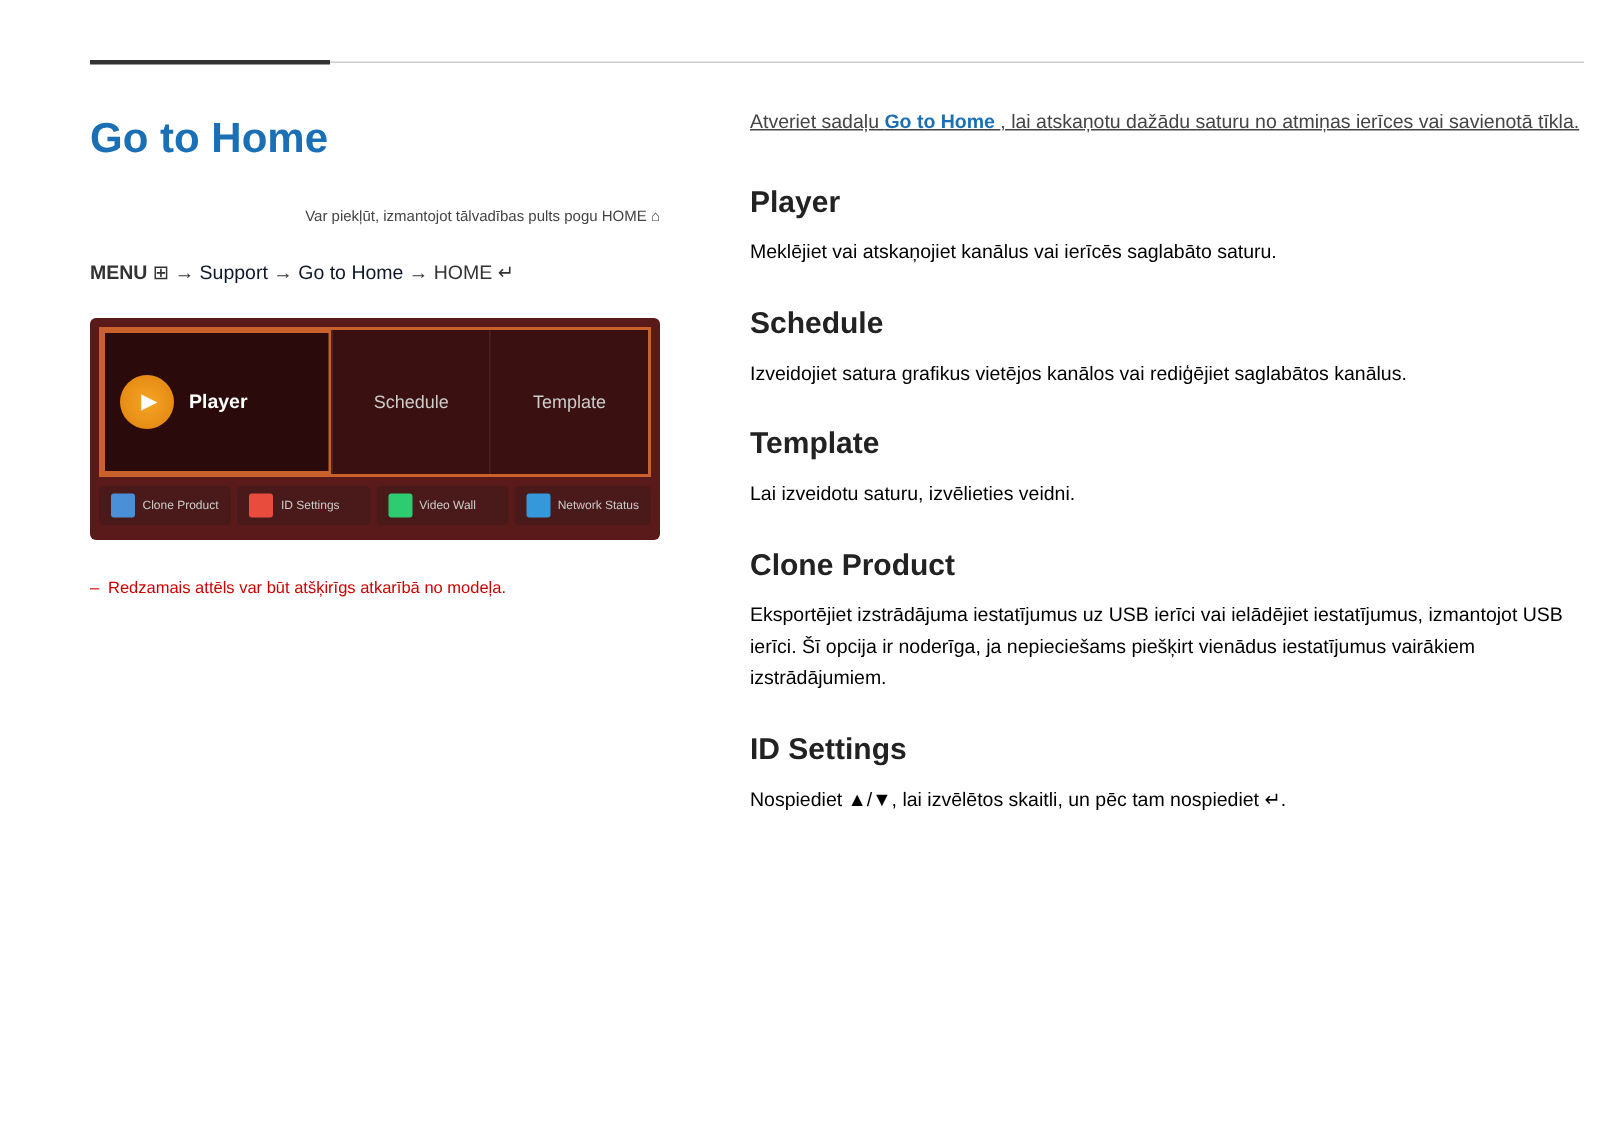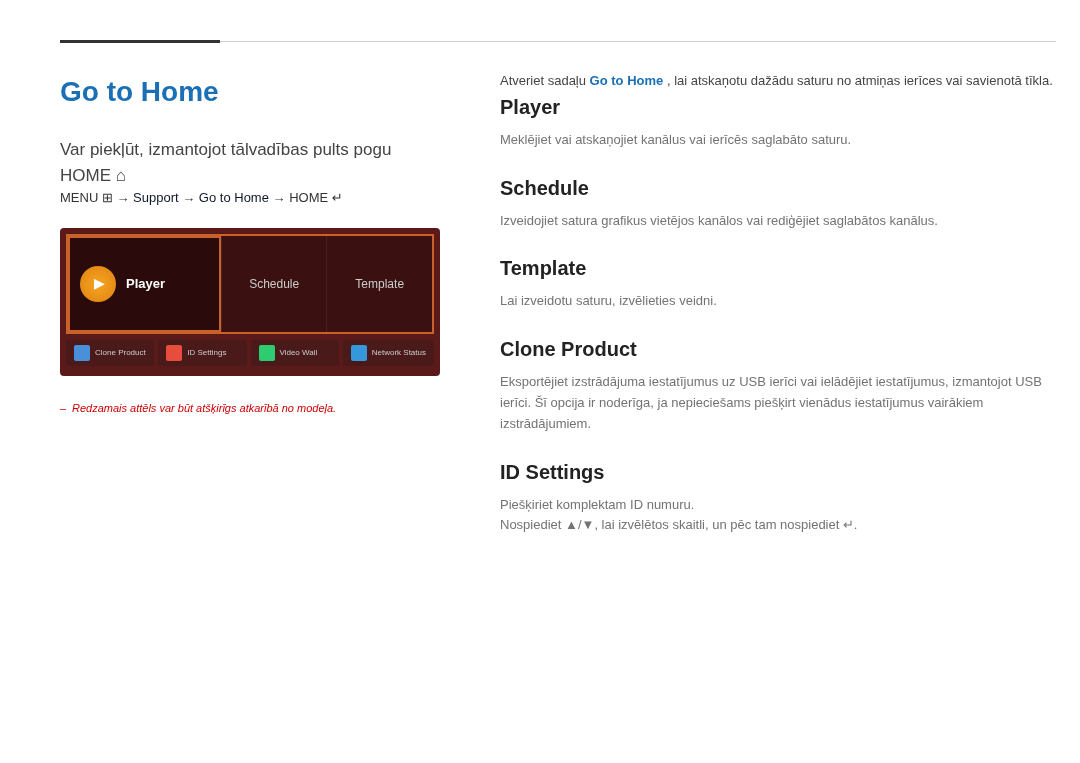--- a/index.html
+++ b/index.html
@@ -49,33 +49,34 @@
     }
 
     .page-title {
       font-size: 28px;
       font-weight: 700;
       color: #1a6fb5;
       margin-bottom: 24px;
     }
 
     .intro-text {
-      font-size: 17px;
+      font-size: 10px;
       color: #444;
-      margin-bottom: 0;
+      margin-bottom: 20px;
+      text-align: right;
     }
 
     .menu-path {
       font-size: 13px;
       color: #333;
       margin-bottom: 20px;
     }
 
     .menu-path strong {
-      font-weight: 400;
+      font-weight: 700;
     }
 
     .menu-path .link {
       color: #0f172a;
     }
 
     
     .ui-screenshot {
       width: 100%;
       background: #5a1a1a;
@@ -195,21 +196,20 @@
     .id-icon { background: #e74c3c; }
     .video-icon { background: #2ecc71; }
     .network-icon { background: #3498db; }
     .frame-icon { background: #9b59b6; }
     .onoff-icon { background: #f39c12; }
     .tiles-icon { background: #1abc9c; }
     .more-icon { background: #7f8c8d; }
 
     
     .notes-section {
-      font-style: italic;
     }
 
     .note-item {
       font-size: 11px;
       color: #c00;
       margin-bottom: 4px;
       padding-left: 12px;
       position: relative;
     }
 
@@ -220,42 +220,44 @@
     }
 
     
     .right-col {
       flex: 1;
     }
 
     .intro-line {
       font-size: 13px;
       color: #444;
+      margin-bottom: 28px;
       line-height: 1.6;
+      text-decoration: underline;
     }
 
     .intro-line .link {
       color: #1a6fb5;
       font-weight: 600;
     }
 
     .section-block {
       margin-bottom: 22px;
     }
 
     .section-heading {
       font-size: 20px;
       font-weight: 700;
       color: #222;
       margin-bottom: 8px;
     }
 
     .section-body {
       font-size: 13px;
-      color: #737373;
+      color: #000000;
       line-height: 1.6;
     }
   </style>
 </head>
 <body>
 
 <div class="page-wrapper">
 
   <div class="top-rules">
     <div class="rule-dark"></div>
@@ -348,19 +350,18 @@
         <p class="section-body">Lai izveidotu saturu, izvēlieties veidni.</p>
       </div>
 
       <div class="section-block">
         <h2 class="section-heading">Clone Product</h2>
         <p class="section-body">Eksportējiet izstrādājuma iestatījumus uz USB ierīci vai ielādējiet iestatījumus, izmantojot USB ierīci. Šī opcija ir noderīga, ja nepieciešams piešķirt vienādus iestatījumus vairākiem izstrādājumiem.</p>
       </div>
 
       <div class="section-block">
         <h2 class="section-heading">ID Settings</h2>
-        <p class="section-body">Piešķiriet komplektam ID numuru.</p>
         <p class="section-body">Nospiediet ▲/▼, lai izvēlētos skaitli, un pēc tam nospiediet ↵.</p>
       </div>
     </div>
 
   </div>
 </div>
 
 </body></html>

